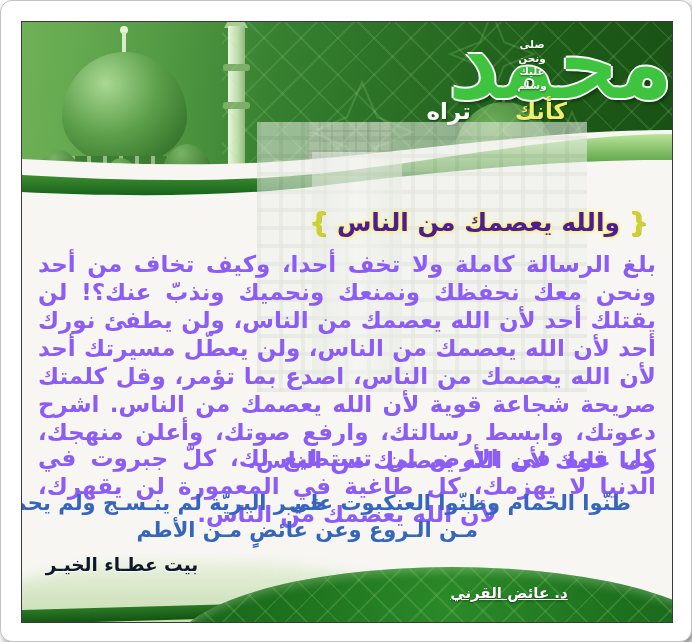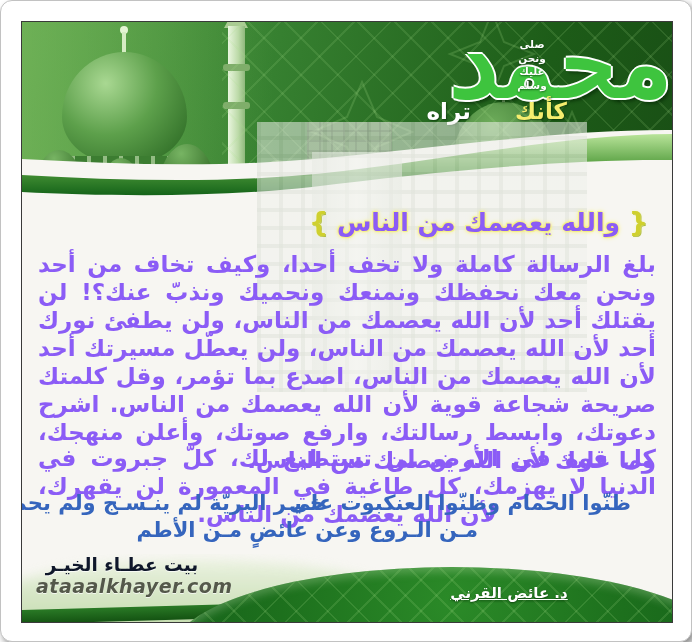--- a/index.html
+++ b/index.html
@@ -96,21 +96,21 @@
       linear-gradient(to bottom, #eef0ea, #f3f4f0);
   }
   .watermark2 {
     position:absolute; left:290px; top:130px; width:90px; height:230px; opacity:.5; pointer-events:none;
     background:linear-gradient(to right, #e6e9e2, #f5f6f2 50%, #e6e9e2);
   }
   .title {
     position:absolute; right:24px; top:184px; direction:rtl; white-space:nowrap;
     font-size:25px; font-weight:bold;
   }
-  .title .txt { color:#8b5cf6;
+  .title .txt { color:#4c1d95;
     text-shadow:0 0 3px #ffe96b, 0 0 5px #fff176, 1px 1px 0 #e9f7a0, -1px -1px 0 #e9f7a0; }
   .title .brace { color:#cfd02e; font-size:27px;
     text-shadow:0 0 3px #f4f7c0, 1px 1px 0 #9fae20; }
 
   .p1, .p2 {
     position:absolute; left:16px; right:16px; direction:rtl;
     color:#8b5cf6; font-size:23px; font-weight:bold; line-height:28px;
     text-align:justify;
   }
   .p1 { top:228px; }
@@ -235,19 +235,18 @@
         <div class="cell">مـن الـروع وعن عائضٍ مـن الأطم</div>
       </div>
     </div>
 
     <div class="footer">
       <div class="logo-bg"></div>
       <div class="dark-strip"></div>
       <div class="dark-arc"></div>
       <div class="logo">
         <div class="logo-ar">بيت عطـاء الخيـر</div>
-        <div class="logo-en">ataaalkhayer.com</div>
       </div>
       <div class="author">د. عائض القرني</div>
     </div>
 
   </div>
 </div>
 
 </body></html>

